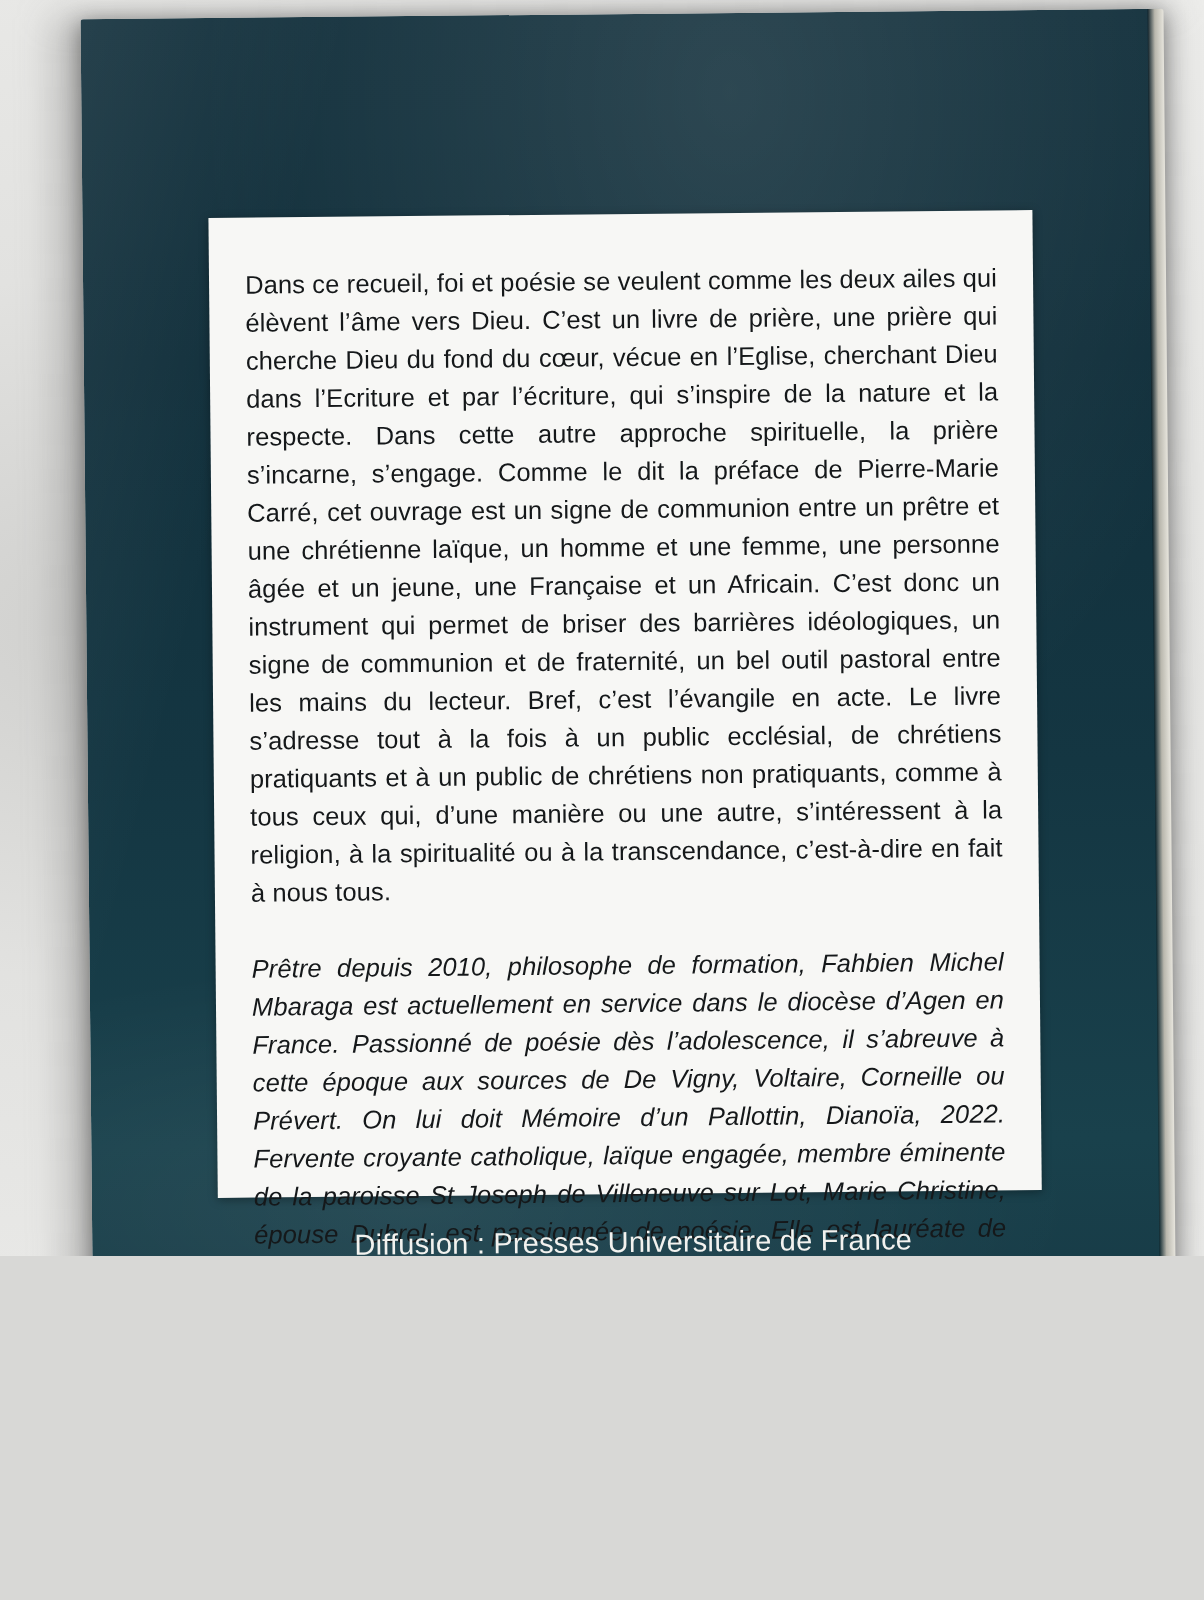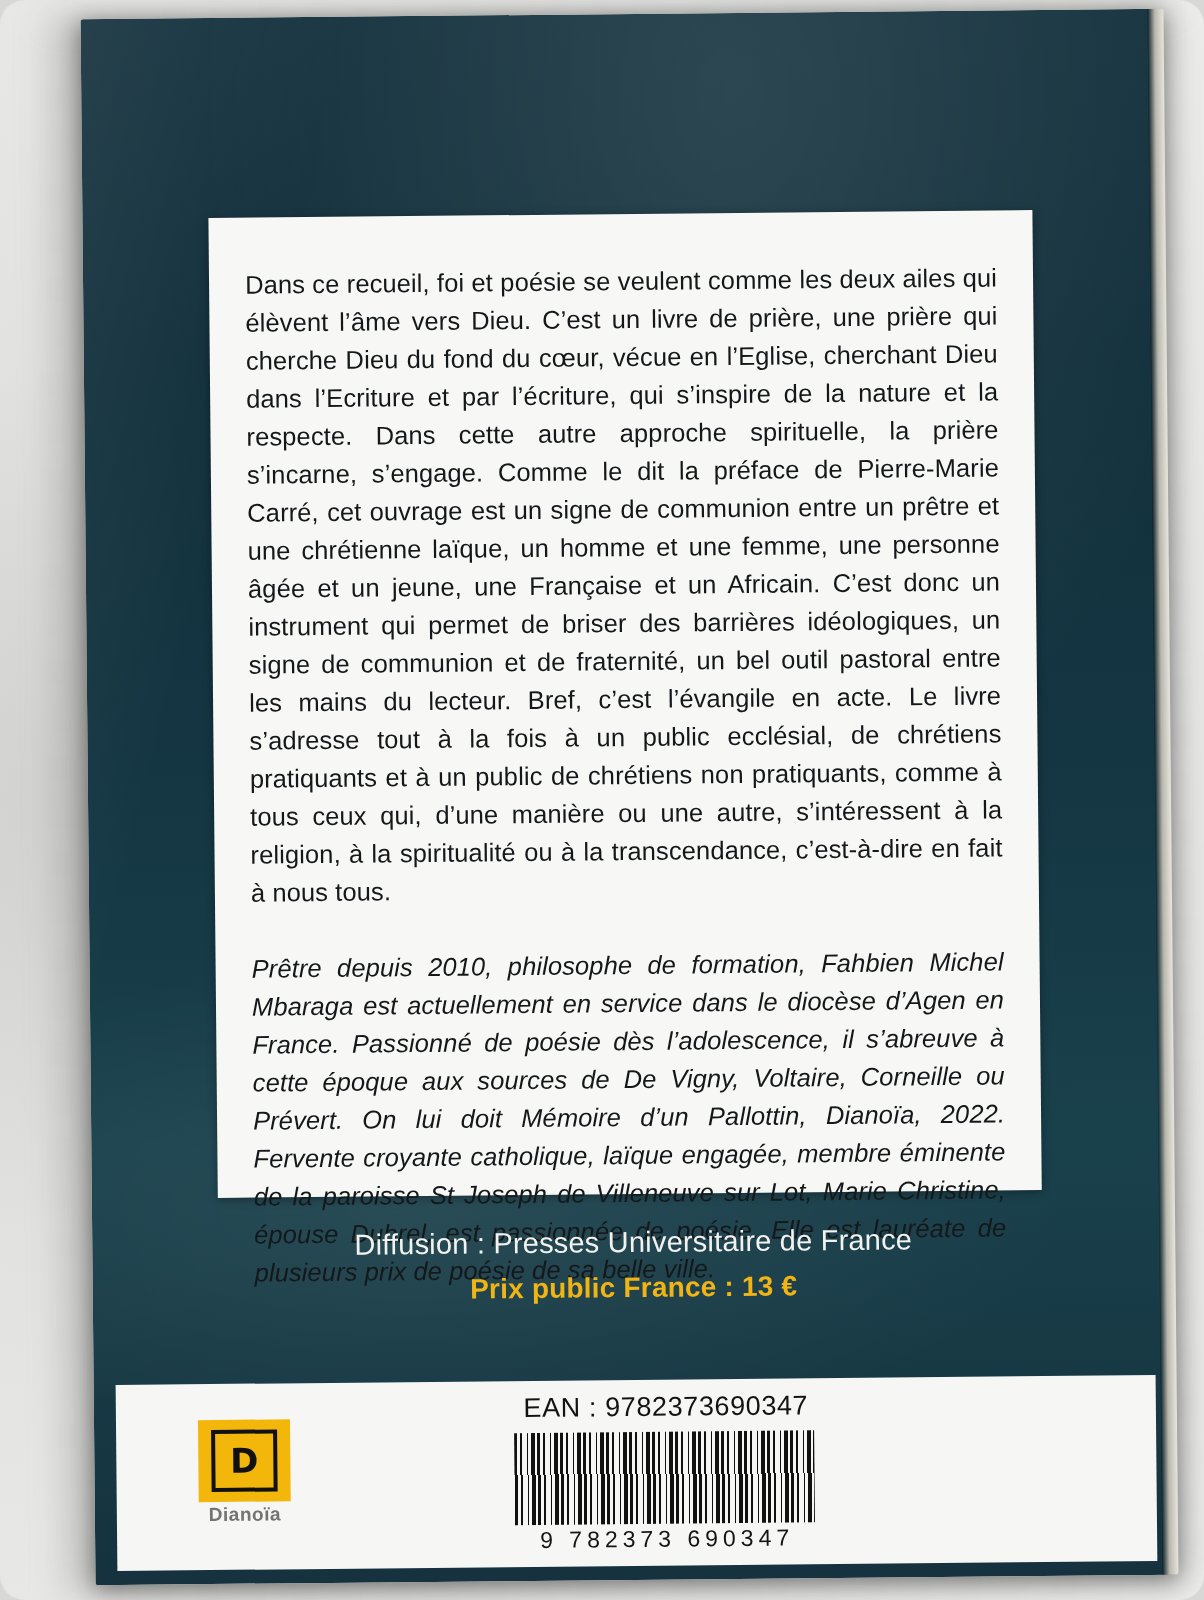--- a/index.html
+++ b/index.html
@@ -11,25 +11,24 @@
     width: 1204px;
     height: 1600px;
     overflow: hidden;
     font-family: "Liberation Sans", sans-serif;
   }
 
   
   .photo {
     position: relative;
     width: 1204px;
-    height: 1600px;
+    height: 1256px;
     background:
       radial-gradient(ellipse at 12% 50%, #cfcfcd 0%, #e2e2e0 40%, #ededeb 100%);
     overflow: hidden;
-    border-radius: 25px;
   }
 
   
   .book-shadow {
     position: absolute;
     left: 60px;
     top: 10px;
     width: 1120px;
     height: 1580px;
     background: rgba(120,120,120,0.35);

